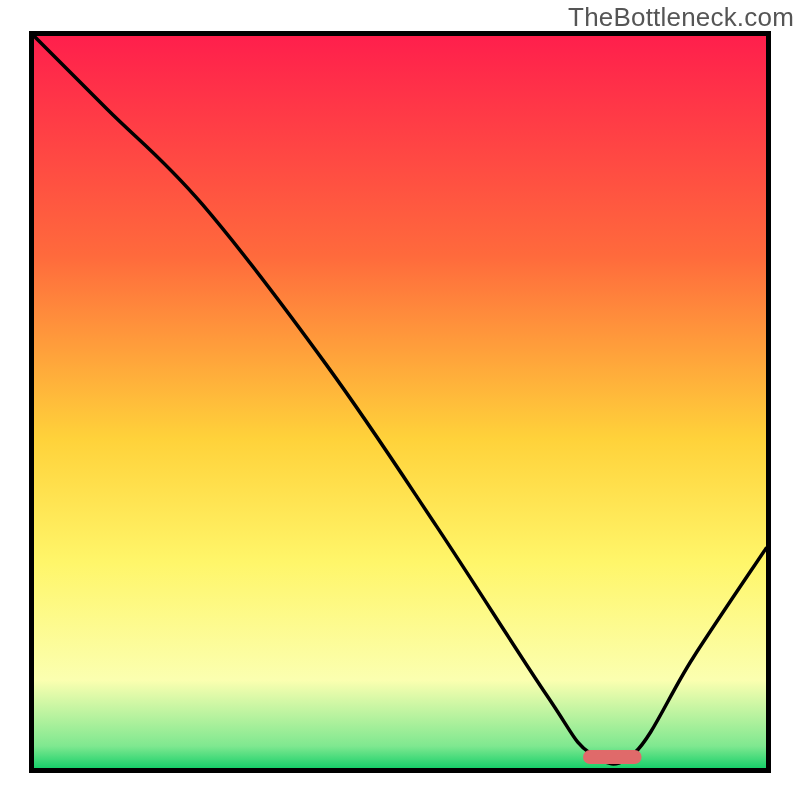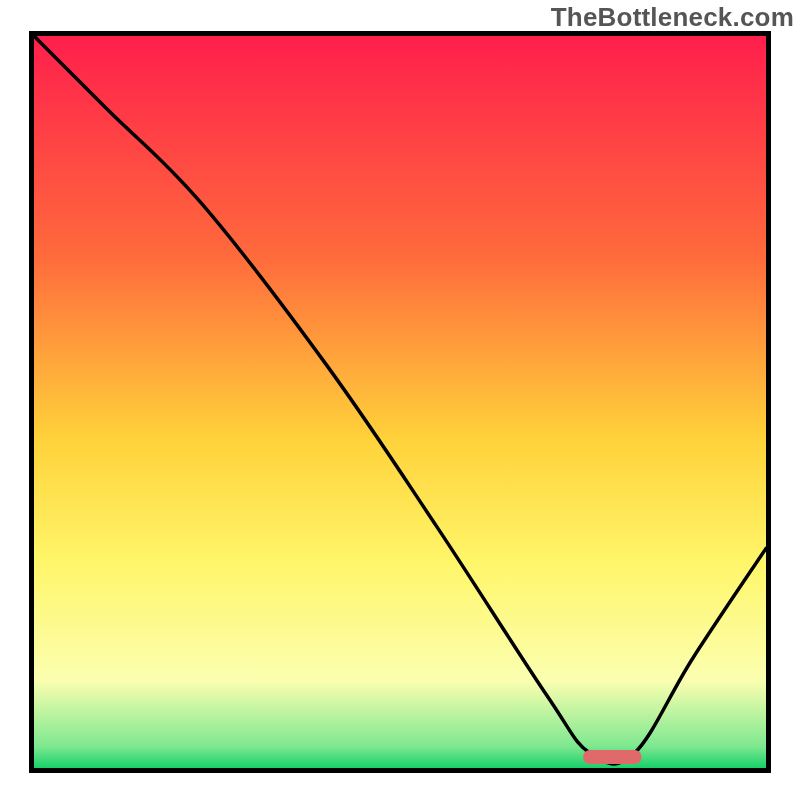--- a/index.html
+++ b/index.html
@@ -15,21 +15,21 @@
     position: relative;
     width: 800px;
     height: 800px;
     box-sizing: border-box;
   }
   .watermark {
     position: absolute;
     top: 2px;
     right: 6px;
     font-size: 26px;
-    font-weight: 700;
+    font-weight: 400;
     color: #555555;
     letter-spacing: 0.2px;
   }
   .plot-area {
     position: absolute;
     left: 29px;
     top: 31px;
     width: 742px;
     height: 742px;
     border: 5px solid #000000;

